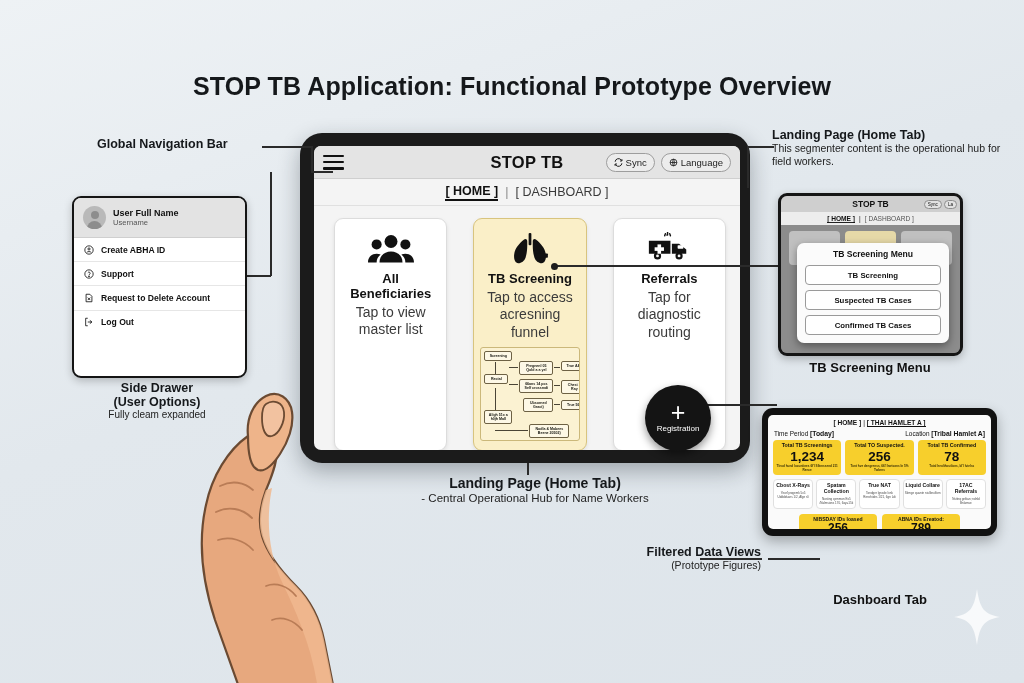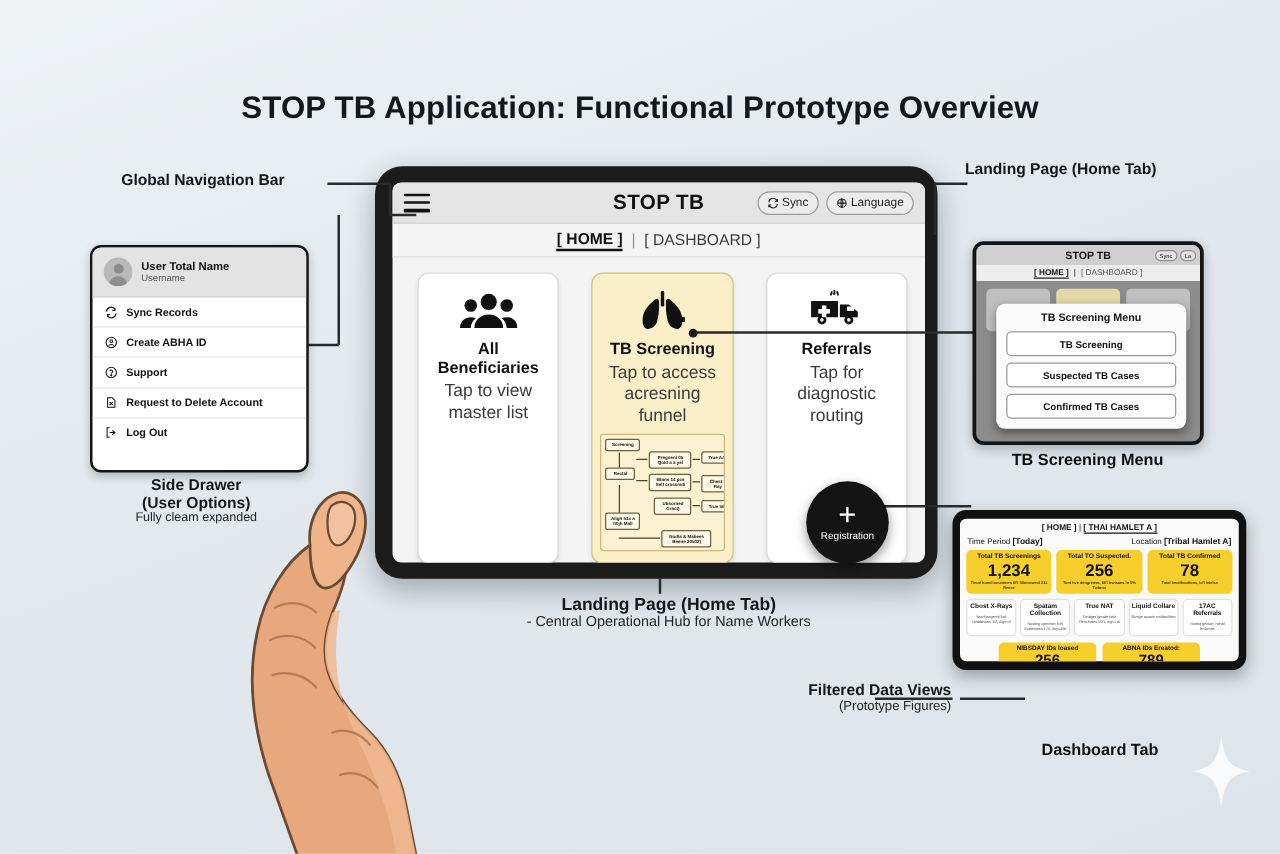--- a/index.html
+++ b/index.html
@@ -347,33 +347,23 @@
 
 <div id="drawer">
   <div class="drawer-head">
     <div class="avatar-wrap">
       <div class="avatar">
           <div class="head"></div>
           <div class="body"></div>
         </div>
     </div>
     <div>
-      <div class="drawer-name">User Total Name</div>
+      <div class="drawer-name">User Full Name</div>
       <div class="drawer-user">Username</div>
     </div>
-  </div>
-  <div class="drawer-item">
-    <span class="di-icon">
-      <svg width="10" height="10" viewBox="0 0 24 24" fill="none" stroke="#111" stroke-width="2.4">
-          <path d="M3 10a9 9 0 0115.5-5.5"></path>
-          <path d="M21 14a9 9 0 01-15.5 5.5"></path>
-          <path d="M19 3v5h-5M5 21v-5h5"></path>
-        </svg>
-    </span>
-    <span>Sync Records</span>
   </div>
   <div class="drawer-item">
     <span class="di-icon">
       <svg width="10" height="10" viewBox="0 0 24 24" fill="none" stroke="#111" stroke-width="2">
           <circle cx="12" cy="12" r="10"></circle>
           <circle cx="12" cy="9.5" r="2.6"></circle>
           <path d="M7 18c1-3 9-3 10 0"></path>
         </svg>
     </span>
     <span>Create ABHA ID</span>
@@ -507,20 +497,21 @@
     </div>
   </div>
 </div>
 
 <div id="anno-globalnav">
   <div class="anno-title">Global Navigation Bar</div>
 </div>
 
 <div id="anno-landing-tr">
   <div class="anno-title">Landing Page (Home Tab)</div>
+  <div class="anno-sub">This segmenter content is the operational hub for field workers.</div>
 </div>
 
 <div id="anno-drawer">
   <div class="anno-title">Side Drawer</div>
   <div class="anno-title">(User Options)</div>
   <div class="anno-sub small">Fully cleam expanded</div>
 </div>
 
 <div id="anno-landing-bottom">
   <div class="anno-title" style="font-size:14px;">Landing Page (Home Tab)</div>

